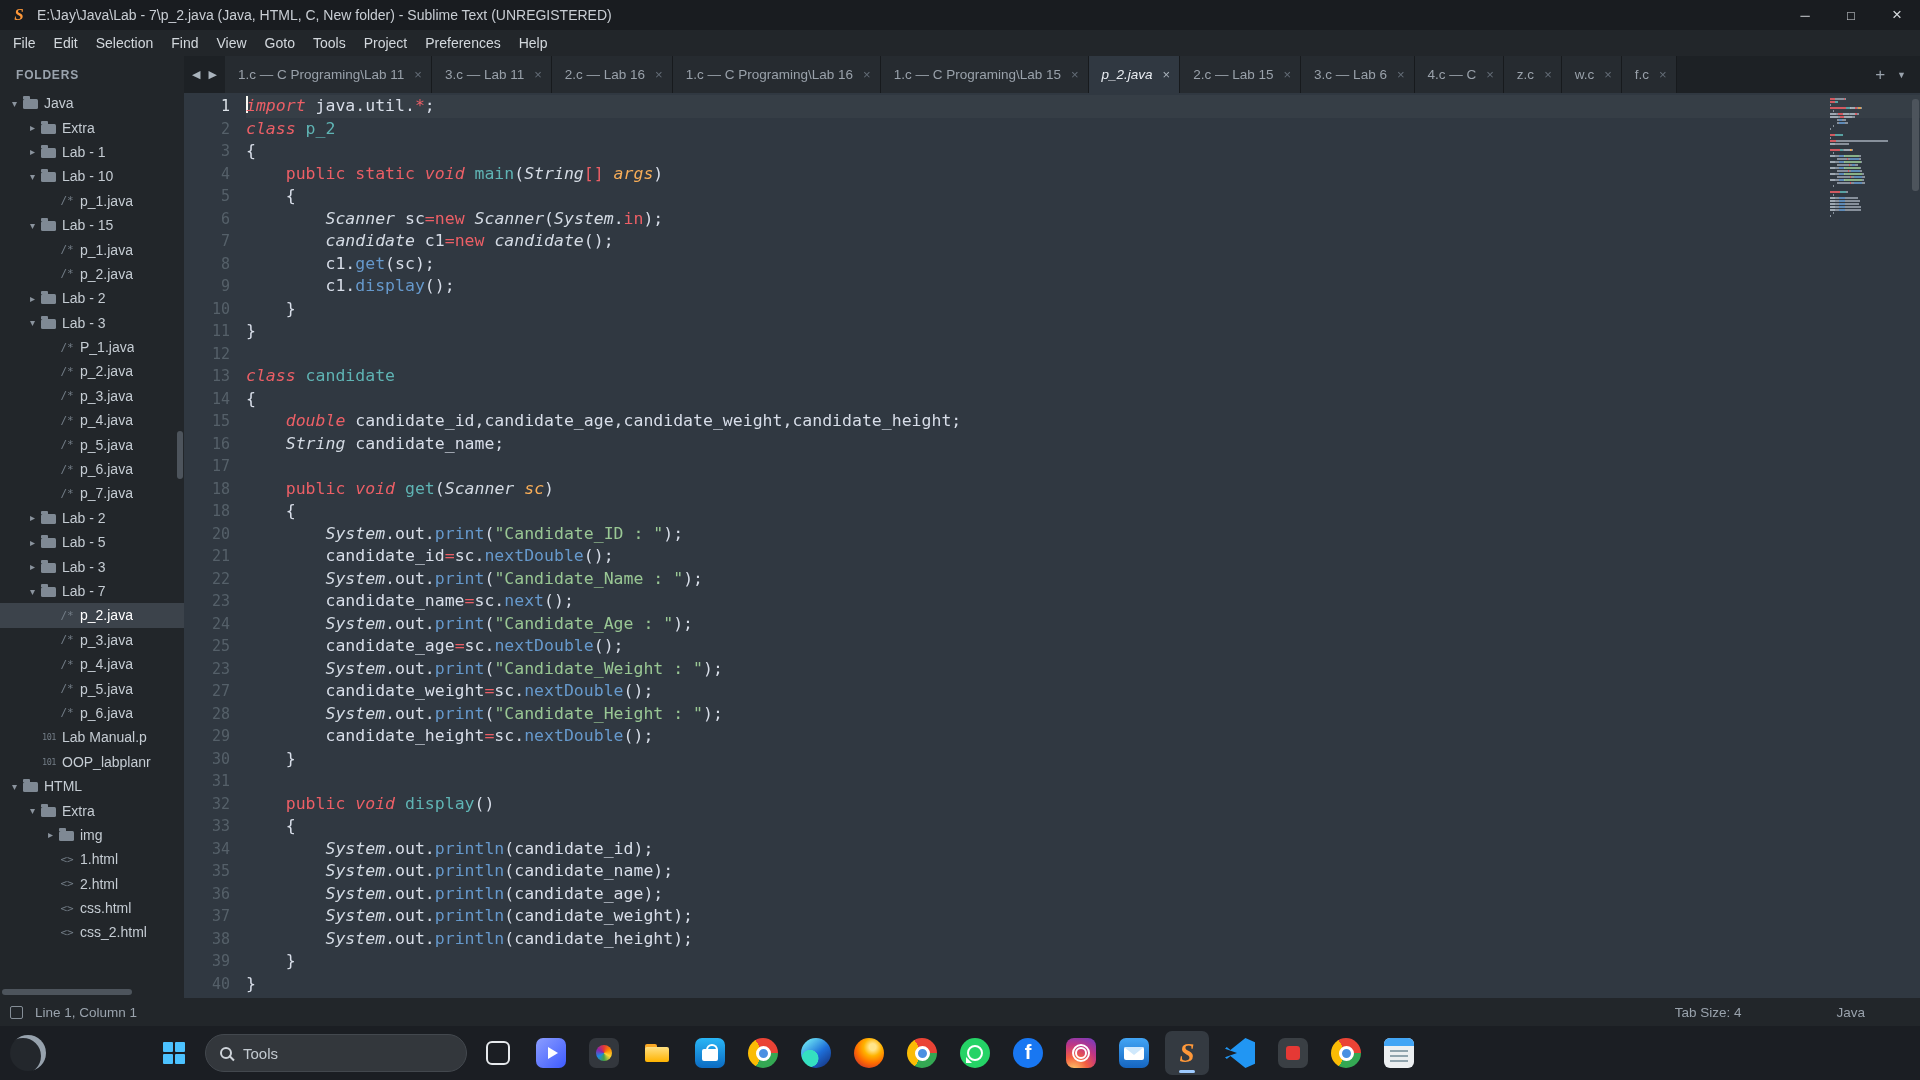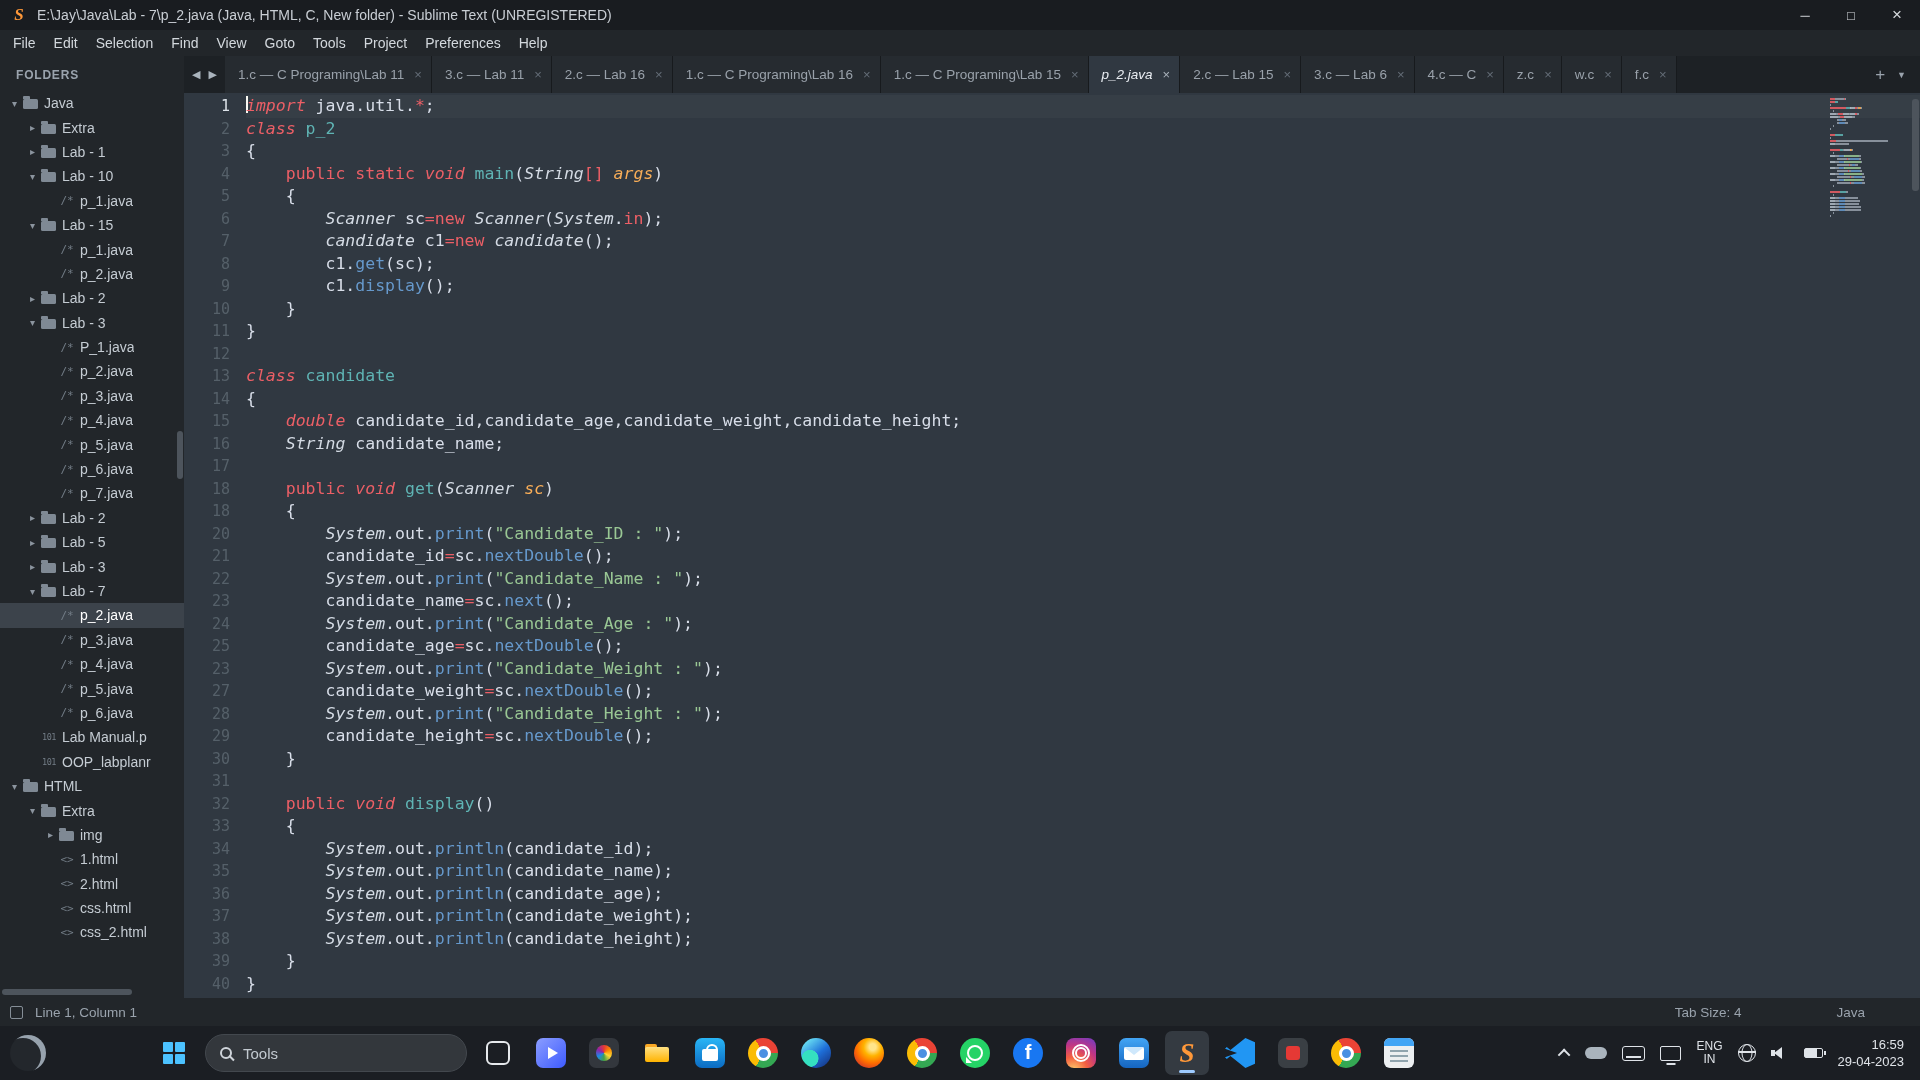--- a/index.html
+++ b/index.html
@@ -745,30 +745,13 @@
           <span class="ic ic-darkred"></span>
         </div>
         <div class="tb-app">
           <span class="ic ic-chrome"></span>
         </div>
         <div class="tb-app">
           <span class="ic ic-notepad"></span>
         </div>
       </div>
   </div>
-  <div class="tray">
-    <span class="chev"></span>
-    <span class="cloud"></span>
-    <span class="kbd"></span>
-    <span class="mon"></span>
-    <div class="lang">
-      <div>ENG</div>
-      <div>IN</div>
-    </div>
-    <span class="globe"></span>
-    <span class="vol"></span>
-    <span class="batt"></span>
-    <div class="clock">
-      <div>16:59</div>
-      <div>29-04-2023</div>
-    </div>
-  </div>
 </div>
 
 </body></html>

